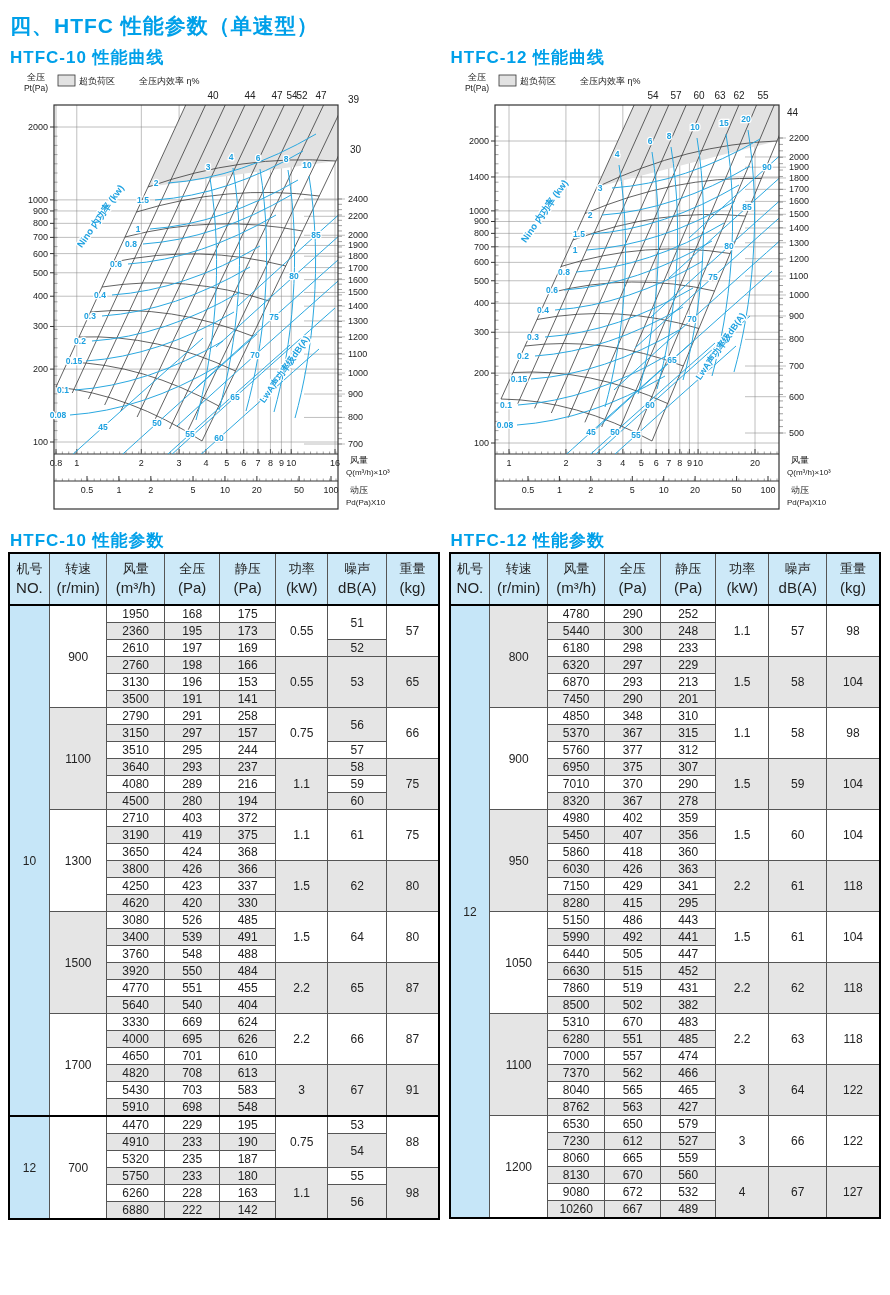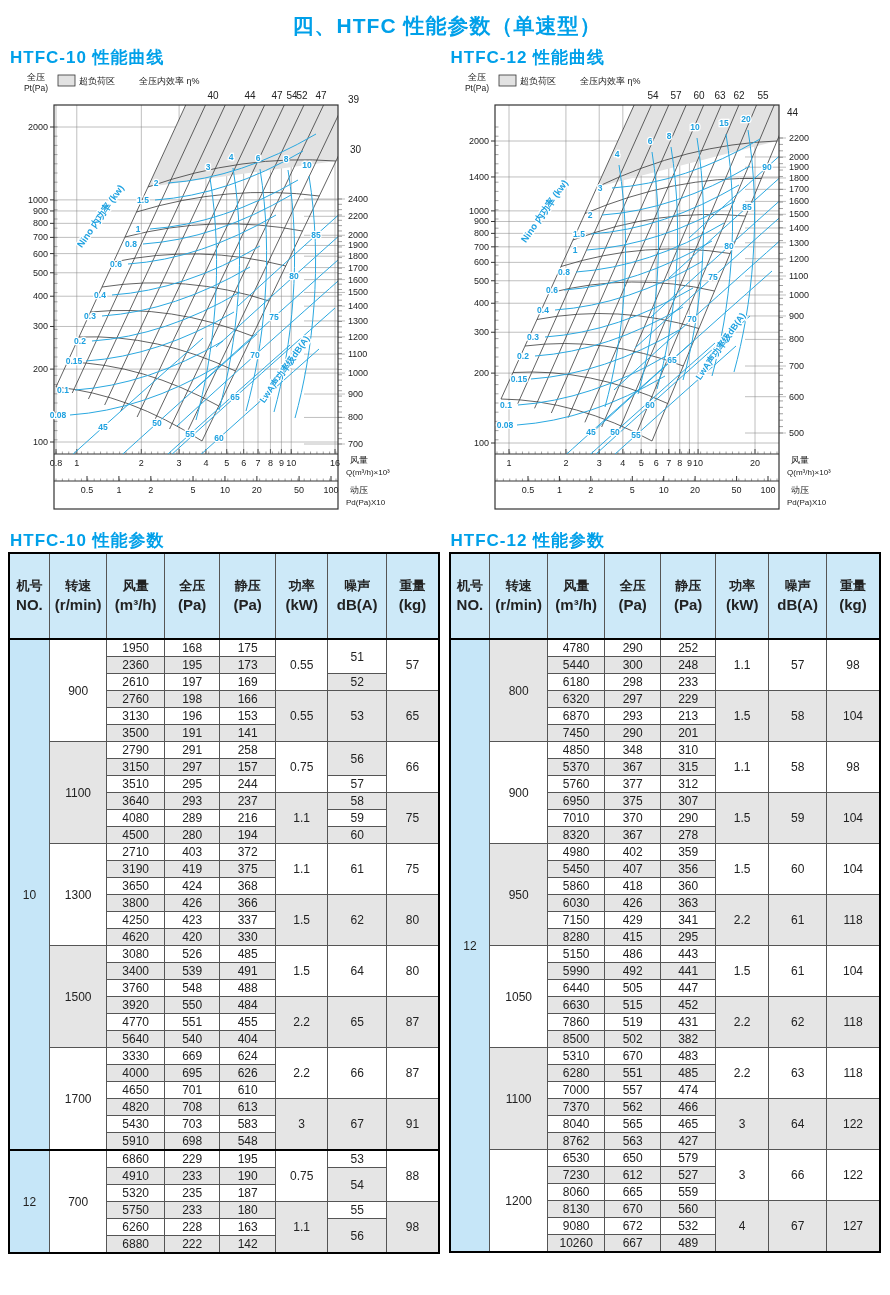--- a/index.html
+++ b/index.html
@@ -1,25 +1,25 @@
 <!DOCTYPE html>
 <html><head>
 <meta charset="utf-8">
 <style>
   html,body{margin:0;padding:0;background:#fff;}
   body{width:890px;height:1295px;overflow:hidden;font-family:"Liberation Sans","DejaVu Sans",sans-serif;color:#222;}
   .page{padding:6px 6px 0 6px;}
-  h1.page-title{font-size:21px;font-weight:bold;color:#00a0e9;margin:6px 0 4px 4px;letter-spacing:1px;text-align:center;}
+  h1.page-title{font-size:21px;font-weight:bold;color:#00a0e9;margin:6px 0 4px 4px;letter-spacing:1px;}
   .charts-row,.tables-row{display:grid;grid-template-columns:1fr 1fr;column-gap:3px;}
   h2.sec-title{font-size:17px;font-weight:bold;color:#00a0e9;margin:2px 0 0 4px;letter-spacing:1px;}
   .chart-wrap svg{display:block;}
   
   .tables-row{margin-top:8px;}
   table.ptable{border-collapse:collapse;border:2px solid #000;width:432px;table-layout:fixed;margin-left:2px;}
-  table.ptable th{background:#cde9f8;border:1px solid #555;border-bottom:2px solid #000;font-size:13px;font-weight:bold;padding:24px 1px;line-height:1.3;}
+  table.ptable th{background:#cde9f8;border:1px solid #555;border-bottom:2px solid #000;font-size:13px;font-weight:normal;padding:7px 1px;line-height:1.3;}
   table.ptable th .h2{font-size:15px;}
   table.ptable td{border:1px solid #555;text-align:center;font-size:12px;height:16px;padding:0 1px;line-height:1;background:#fff;}
   table.ptable td.g{background:#e5e5e5;}
   table.ptable td.no{background:#c6e6f8;}
   table.ptable tr.sec-top td{border-top:2px solid #000;}
   col.c-no{width:40px;}col.c-rpm{width:57px;}col.c-q{width:57px;}col.c-tp{width:55px;}
   col.c-sp{width:55px;}col.c-kw{width:52px;}col.c-db{width:58px;}col.c-kg{width:52px;}
 </style>
 </head>
 <body>
@@ -1057,21 +1057,21 @@
                 <td>583</td>
               </tr>
               <tr>
                 <td class="g">5910</td>
                 <td class="g">698</td>
                 <td class="g">548</td>
               </tr>
               <tr class="sec-top">
                 <td class="no" rowspan="6">12</td>
                 <td rowspan="6">700</td>
-                <td>6860</td>
+                <td>4470</td>
                 <td>229</td>
                 <td>195</td>
                 <td rowspan="3">0.75</td>
                 <td>53</td>
                 <td rowspan="3">88</td>
               </tr>
               <tr>
                 <td class="g">4910</td>
                 <td class="g">233</td>
                 <td class="g">190</td>

